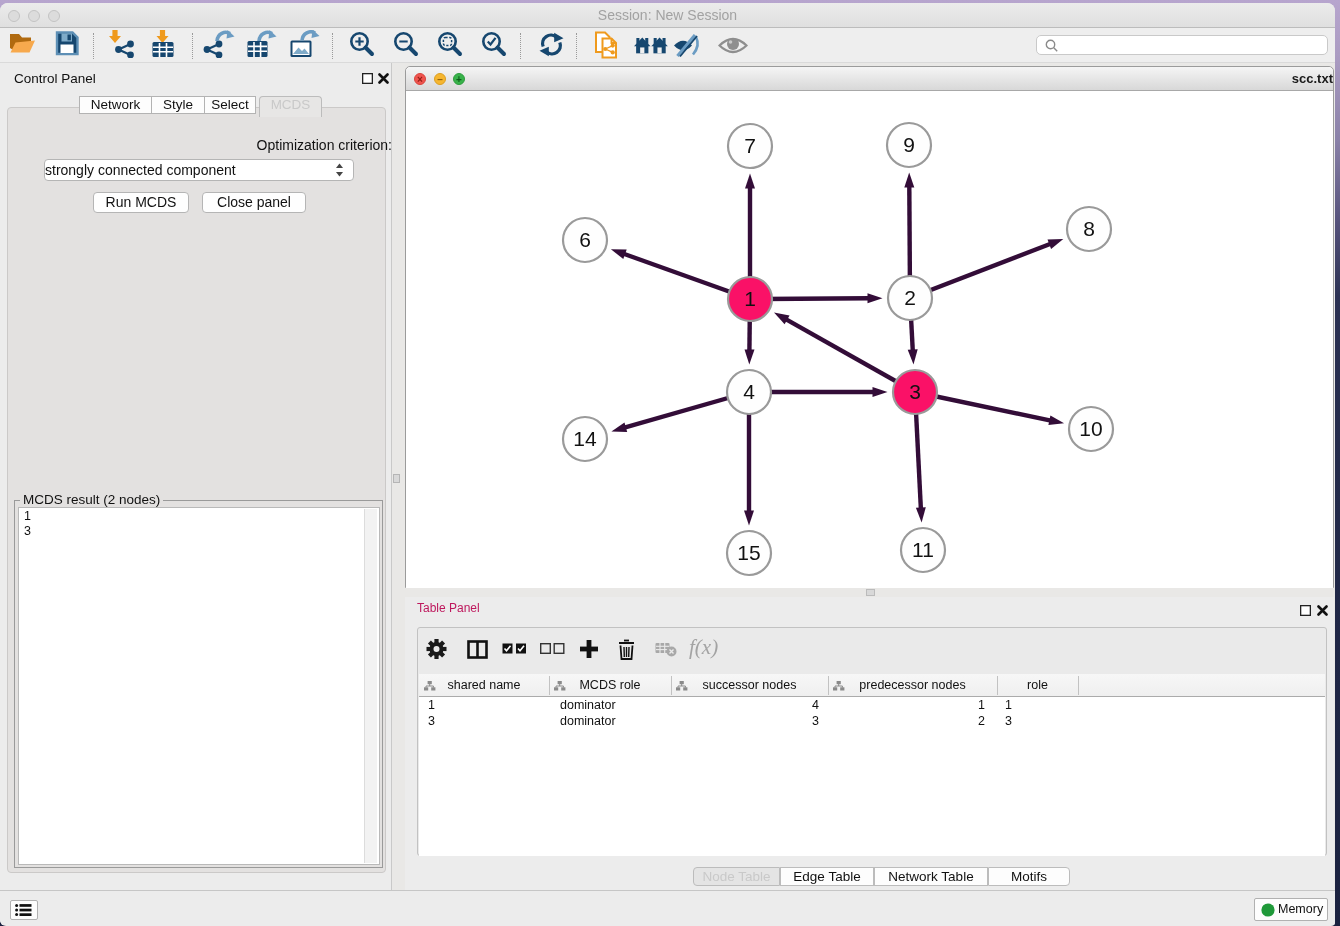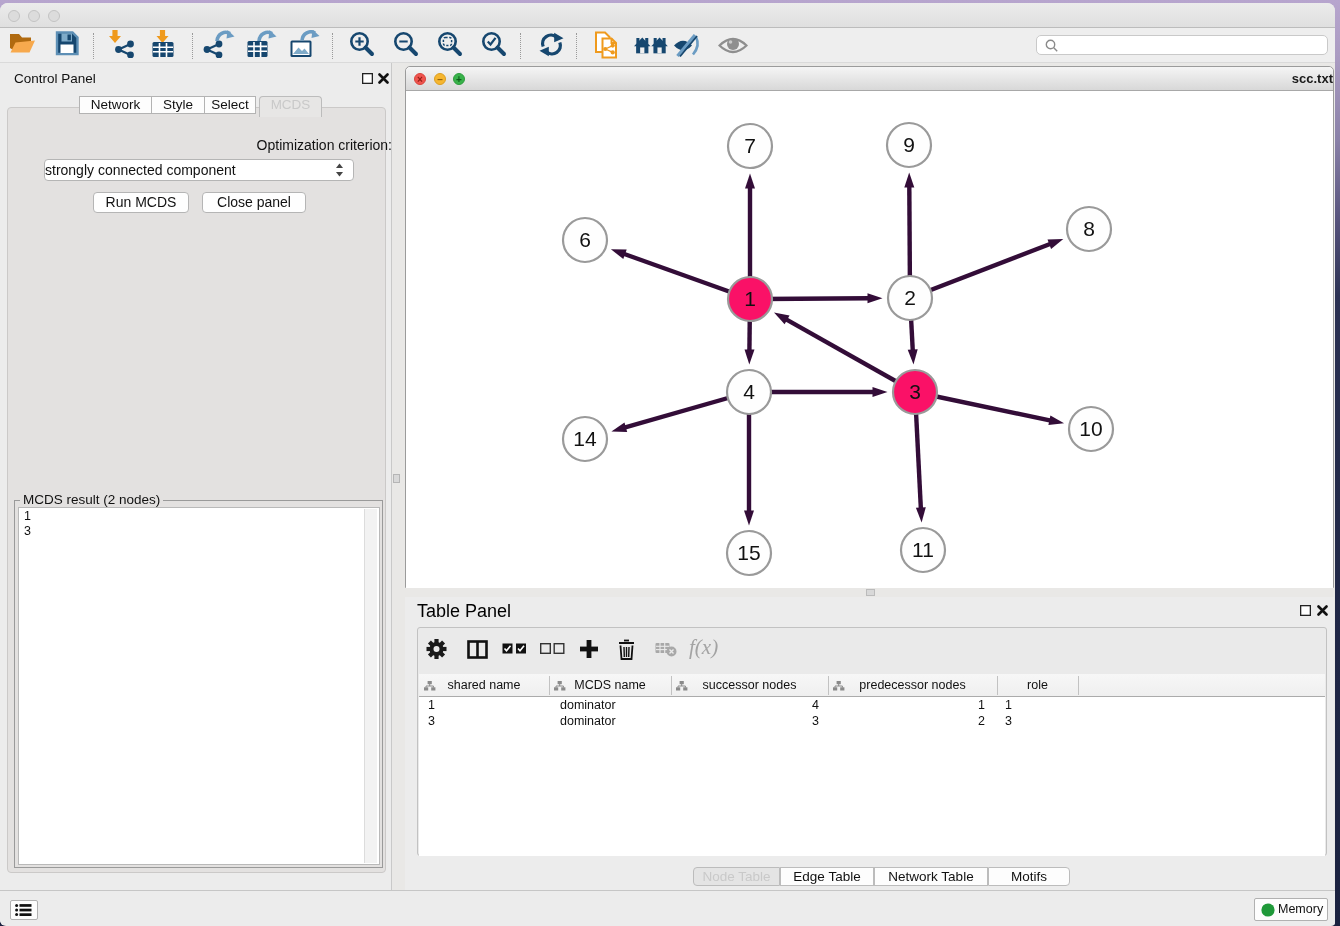--- a/index.html
+++ b/index.html
@@ -29,40 +29,41 @@
 .resultarea{position:absolute;left:3px;top:6px;width:362px;height:358px;background:#fff;border:1px solid #b9b9b9}
 .vscroll{position:absolute;right:2px;top:1px;width:13px;height:354px;background:#f2f2f2;border-left:1px solid #dcdcdc}
 
 .netwin{position:absolute;left:405px;top:3px;width:929px;height:522px;background:#fff;border:1px solid #9b9b9b;border-radius:5px 5px 0 0}
 .nw-titlebar{position:absolute;left:0;top:0;width:100%;height:24px;background:linear-gradient(#f5f5f5,#d8d8d8);border-bottom:1px solid #a8a8a8;border-radius:5px 5px 0 0}
 .nw-title{position:absolute;width:100%;text-align:right;top:4px;font-size:13px;font-weight:bold;color:#1a1a1a}
 .mac{position:absolute;top:6px;width:12px;height:12px;border-radius:50%;font-size:10px;font-weight:bold;text-align:center;line-height:11px}
 .canvas{position:absolute;left:0;top:25px;width:927px;height:496px;background:#fff;overflow:hidden}
 
 .tpanel{position:absolute;left:405px;top:534px;width:929px;height:294px;background:#ececec}
-.tphead{position:absolute;left:12px;top:4px;font-size:18px;color:#000000}
+.tphead{position:absolute;left:12px;top:4px;font-size:12px;color:#be185d}
 .tpinner{position:absolute;left:12px;top:30px;width:910px;height:229px;background:#eaeaea;border:1px solid #c2c2c2;border-radius:3px}
 .ttable{position:absolute;left:1px;top:46px;width:906px;height:182px;background:#fff}
 .thead{position:absolute;left:0;top:0;width:100%;height:23px;background:linear-gradient(#f7f7f7,#efefef);border-bottom:1px solid #ababab}
 .thsep{position:absolute;top:2px;height:19px;width:1px;background:#c2c2c2}
 .th{position:absolute;top:4px;font-size:12.5px;color:#111;text-align:center}
 .td{position:absolute;font-size:12.5px;color:#111}
 .btab{position:absolute;top:270px;height:19px;border:1px solid #bcbcbc;background:#fdfdfd;font-size:13.5px;color:#111;text-align:center;line-height:17px}
 
 .statusbar{position:absolute;left:0;top:887px;width:100%;height:35px;background:#ececec;border-top:1px solid #c6c6c6}
 .listbtn{position:absolute;left:10px;top:9px;width:28px;height:20px;background:#fdfdfd;border:1px solid #b1b1b1;border-radius:2px}
 .membtn{position:absolute;left:1254px;top:7px;width:74px;height:23px;background:#fdfdfd;border:1px solid #b1b1b1;border-radius:2px;font-size:12.5px;color:#111}
 </style>
 </head>
 <body>
 <div class="window">
   <div class="titlebar">
     <div class="tl" style="left:8px"></div>
     <div class="tl" style="left:28px"></div>
     <div class="tl" style="left:48px"></div>
+    <div class="title">Session: New Session</div>
   </div>
   <div class="toolbar" id="toolbar">
 <svg width="28" height="23" viewBox="0 0 28 23" style="position:absolute;left:8px;top:3px">
         <path d="M2 3 L11 3 L14 6.5 L23 6.5 L23 12 L5 19 L2 17 Z" fill="#b06a10"></path>
         <path d="M7.5 11.5 L27 9.5 L21.5 21.5 L2.5 21.5 Z" fill="#f7a94d"></path>
       </svg>
 <svg width="24" height="25" viewBox="0 0 24 25" style="position:absolute;left:55px;top:3px">
         <path d="M2 1.5 H17.5 L22.5 6.5 V23 H2 Z" fill="#16476f" stroke="#5d8fb5" stroke-width="2.4"></path>
         <rect x="6.5" y="2.5" width="10.5" height="8" fill="#7fabc9"></rect>
         <rect x="12.5" y="3.5" width="3.4" height="5.8" fill="#16476f"></rect>
@@ -419,21 +420,21 @@
                   <line x1="2" y1="5" x2="2" y2="6.5"></line>
                   <line x1="9.4" y1="5" x2="9.4" y2="6.5"></line>
                 </g>
               </svg>
             <div class="thsep" style="left:130px"></div>
             <div class="thsep" style="left:252px"></div>
             <div class="thsep" style="left:409px"></div>
             <div class="thsep" style="left:578px"></div>
             <div class="thsep" style="left:659px"></div>
             <div class="th" style="left:0;width:130px">shared name</div>
-            <div class="th" style="left:130px;width:122px">MCDS name</div>
+            <div class="th" style="left:130px;width:122px">MCDS role</div>
             <div class="th" style="left:252px;width:157px">successor nodes</div>
             <div class="th" style="left:409px;width:169px">predecessor nodes</div>
             <div class="th" style="left:578px;width:81px">role</div>
           </div>
           <div class="td" style="left:9px;top:24px">1</div>
           <div class="td" style="left:141px;top:24px">dominator</div>
           <div class="td" style="left:252px;top:24px;width:148px;text-align:right">4</div>
           <div class="td" style="left:409px;top:24px;width:157px;text-align:right">1</div>
           <div class="td" style="left:586px;top:24px">1</div>
           <div class="td" style="left:9px;top:40px">3</div>

